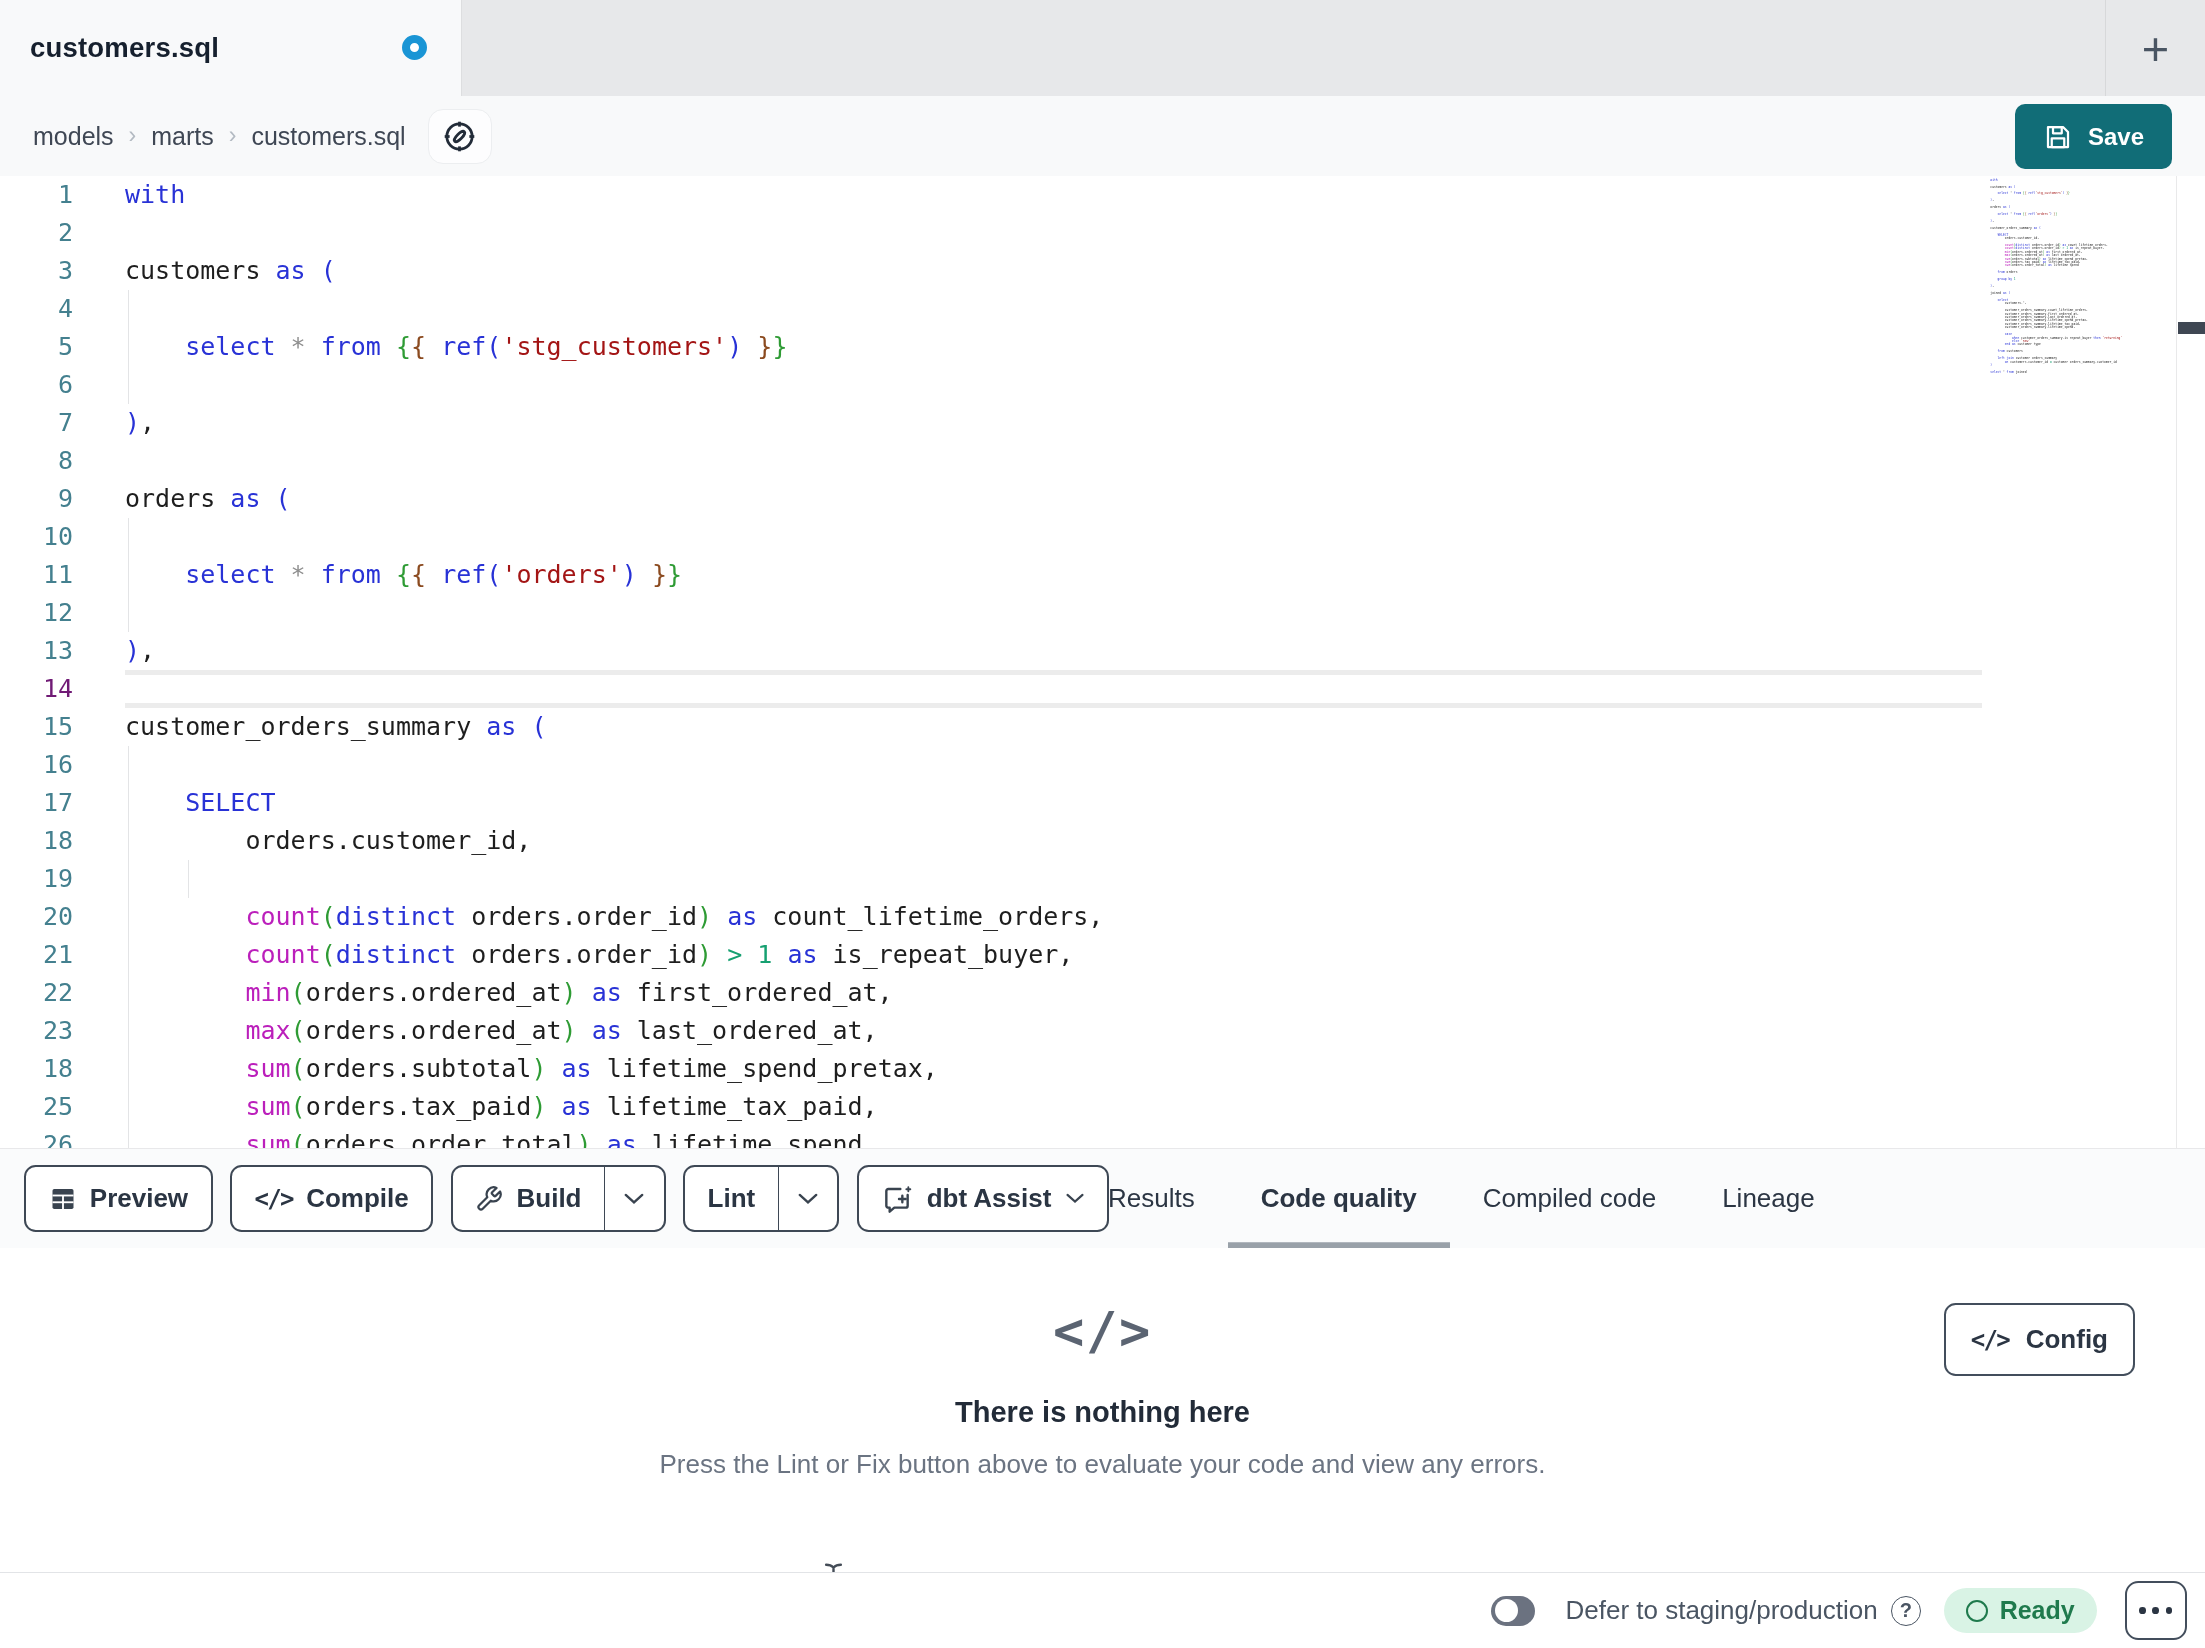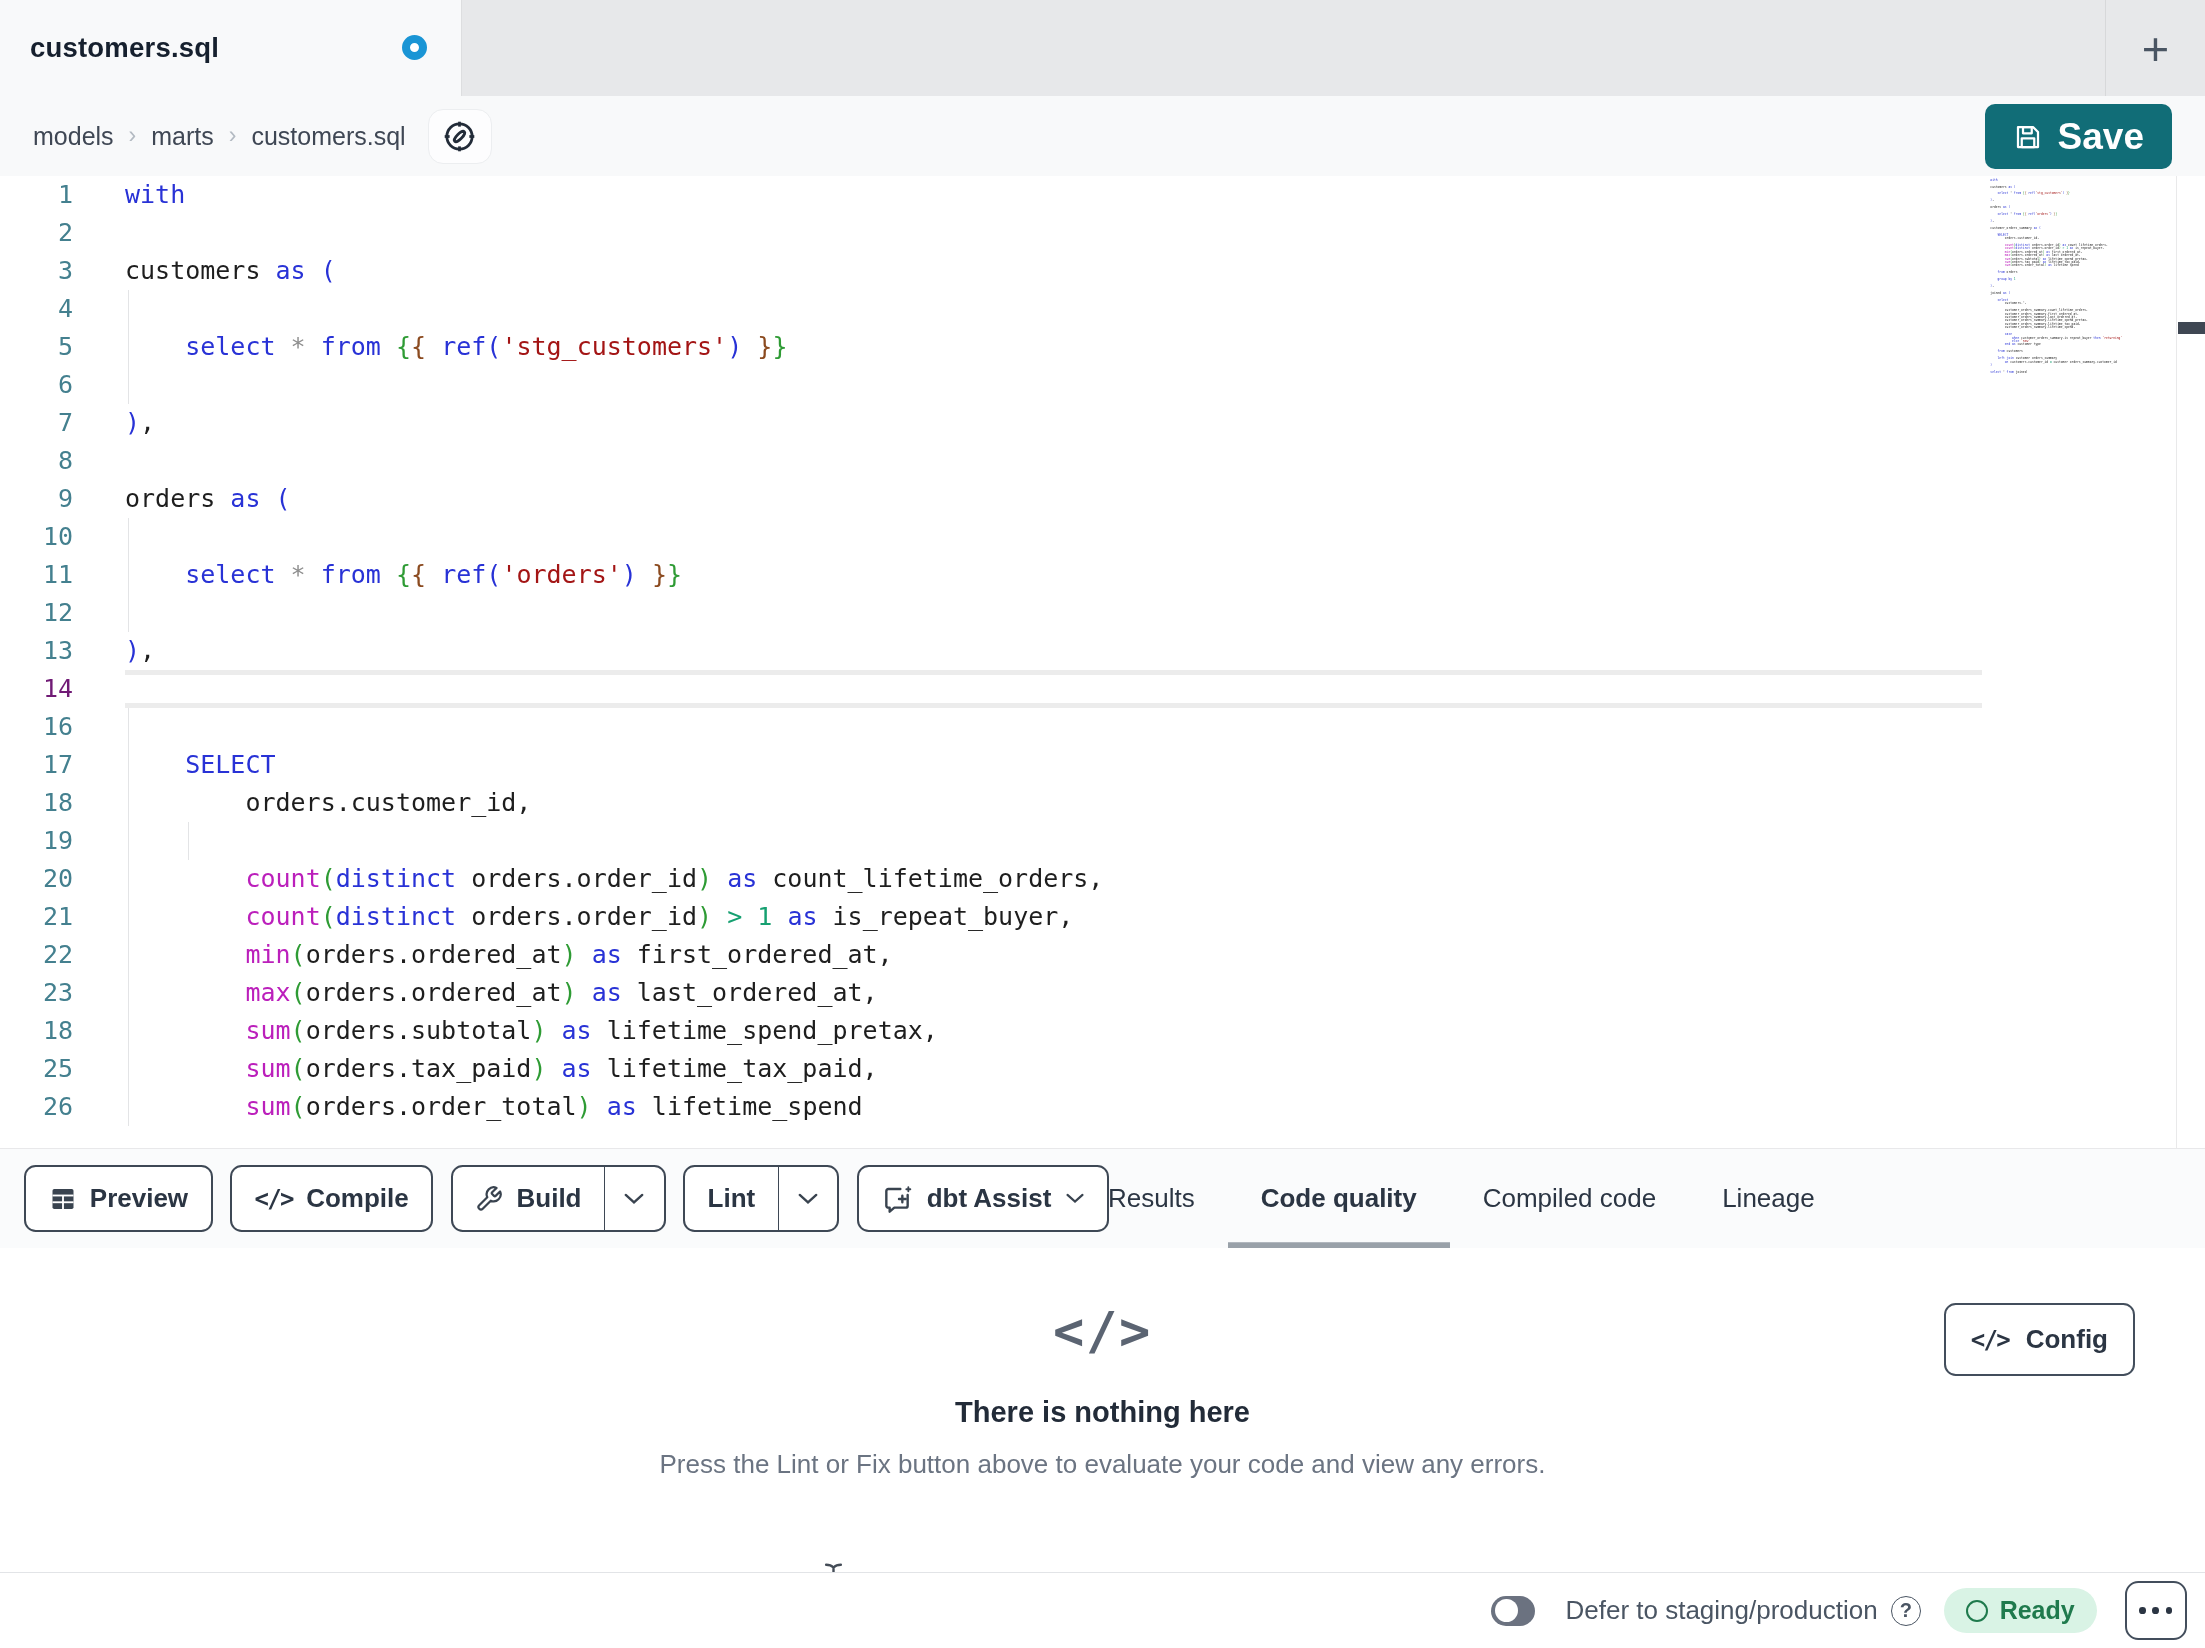--- a/index.html
+++ b/index.html
@@ -19,21 +19,21 @@
             align-items:center; justify-content:center; font-size:47px; font-weight:300; color:#4a5563; cursor:pointer; }
 
   
   .crumbbar { position:absolute; left:0; top:96px; width:2205px; height:80px; background:#f8f9fa;
               display:flex; align-items:center; padding:0 33px; }
   .crumbs { display:flex; align-items:flex-start; gap:15px; font-size:25px; color:#3f4754; }
   .crumb-sep { color:#b3bac2; font-size:23px; }
   .copilot-btn { margin-left:22px; width:64px; height:55px; border:1.7px solid #eceef0; background:#fdfdfe;
                  border-radius:15px; display:flex; align-items:center; justify-content:center; }
   .save-btn { position:absolute; right:33px; top:8.3px; height:65px; padding:16px 28px; border:none;
-              border-radius:10px; background:var(--teal); color:#fff; font-size:37px; font-weight:600;
+              border-radius:10px; background:var(--teal); color:#fff; font-size:24px; font-weight:600;
               display:flex; align-items:center; gap:15px; font-family:inherit; cursor:pointer; }
 
   
   .editor { position:absolute; left:0; top:176px; width:2205px; height:972px; background:#fff; overflow:hidden; }
   .cl { position:relative; height:38px; line-height:38px; white-space:pre;
         font-family:"DejaVu Sans Mono", monospace; font-size:25px; }
   .ln { position:absolute; left:0; top:0; width:73px; text-align:right; color:#44808f; }
   .lc { position:absolute; left:125px; top:0; }
   .cl.active { background:#fff; }
   .cl.active::before, .cl.active::after { content:""; position:absolute; left:125px; width:1857px; height:5px; background:#ececec; }
@@ -143,20 +143,21 @@
         <div class="cl"><span class="ln">5</span><span class="lc"><i class="guide" style="left: 3.3px;"></i><span class="tk-pl">    </span><span class="tk-kw">select</span><span class="tk-pl"> </span><span class="tk-st">*</span><span class="tk-pl"> </span><span class="tk-kw">from</span><span class="tk-pl"> </span><span class="tk-b2">{</span><span class="tk-b3">{</span><span class="tk-pl"> </span><span class="tk-kw">ref</span><span class="tk-b1">(</span><span class="tk-str">'stg_customers'</span><span class="tk-b1">)</span><span class="tk-pl"> </span><span class="tk-b3">}</span><span class="tk-b2">}</span></span></div>
         <div class="cl"><span class="ln">6</span><span class="lc"><i class="guide" style="left: 3.3px;"></i></span></div>
         <div class="cl"><span class="ln">7</span><span class="lc"><span class="tk-b1">)</span><span class="tk-pl">,</span></span></div>
         <div class="cl"><span class="ln">8</span><span class="lc"></span></div>
         <div class="cl"><span class="ln">9</span><span class="lc"><span class="tk-pl">orders </span><span class="tk-kw">as</span><span class="tk-pl"> </span><span class="tk-b1">(</span></span></div>
         <div class="cl"><span class="ln">10</span><span class="lc"><i class="guide" style="left: 3.3px;"></i></span></div>
         <div class="cl"><span class="ln">11</span><span class="lc"><i class="guide" style="left: 3.3px;"></i><span class="tk-pl">    </span><span class="tk-kw">select</span><span class="tk-pl"> </span><span class="tk-st">*</span><span class="tk-pl"> </span><span class="tk-kw">from</span><span class="tk-pl"> </span><span class="tk-b2">{</span><span class="tk-b3">{</span><span class="tk-pl"> </span><span class="tk-kw">ref</span><span class="tk-b1">(</span><span class="tk-str">'orders'</span><span class="tk-b1">)</span><span class="tk-pl"> </span><span class="tk-b3">}</span><span class="tk-b2">}</span></span></div>
         <div class="cl"><span class="ln">12</span><span class="lc"><i class="guide" style="left: 3.3px;"></i></span></div>
         <div class="cl"><span class="ln">13</span><span class="lc"><span class="tk-b1">)</span><span class="tk-pl">,</span></span></div>
         <div class="cl active"><span class="ln">14</span><span class="lc"></span></div>
+        <div class="cl"><span class="ln">15</span><span class="lc"><span class="tk-pl">customer_orders_summary </span><span class="tk-kw">as</span><span class="tk-pl"> </span><span class="tk-b1">(</span></span></div>
         <div class="cl"><span class="ln">16</span><span class="lc"><i class="guide" style="left: 3.3px;"></i></span></div>
         <div class="cl"><span class="ln">17</span><span class="lc"><i class="guide" style="left: 3.3px;"></i><span class="tk-pl">    </span><span class="tk-kw">SELECT</span></span></div>
         <div class="cl"><span class="ln">18</span><span class="lc"><i class="guide" style="left: 3.3px;"></i><span class="tk-pl">        orders.customer_id,</span></span></div>
         <div class="cl"><span class="ln">19</span><span class="lc"><i class="guide" style="left: 3.3px;"></i><i class="guide" style="left: 63px;"></i></span></div>
         <div class="cl"><span class="ln">20</span><span class="lc"><i class="guide" style="left: 3.3px;"></i><span class="tk-pl">        </span><span class="tk-fn">count</span><span class="tk-b2">(</span><span class="tk-kw">distinct</span><span class="tk-pl"> orders.order_id</span><span class="tk-b2">)</span><span class="tk-pl"> </span><span class="tk-kw">as</span><span class="tk-pl"> count_lifetime_orders,</span></span></div>
         <div class="cl"><span class="ln">21</span><span class="lc"><i class="guide" style="left: 3.3px;"></i><span class="tk-pl">        </span><span class="tk-fn">count</span><span class="tk-b2">(</span><span class="tk-kw">distinct</span><span class="tk-pl"> orders.order_id</span><span class="tk-b2">)</span><span class="tk-pl"> </span><span class="tk-nm">&gt;</span><span class="tk-pl"> </span><span class="tk-nm">1</span><span class="tk-pl"> </span><span class="tk-kw">as</span><span class="tk-pl"> is_repeat_buyer,</span></span></div>
         <div class="cl"><span class="ln">22</span><span class="lc"><i class="guide" style="left: 3.3px;"></i><span class="tk-pl">        </span><span class="tk-fn">min</span><span class="tk-b2">(</span><span class="tk-pl">orders.ordered_at</span><span class="tk-b2">)</span><span class="tk-pl"> </span><span class="tk-kw">as</span><span class="tk-pl"> first_ordered_at,</span></span></div>
         <div class="cl"><span class="ln">23</span><span class="lc"><i class="guide" style="left: 3.3px;"></i><span class="tk-pl">        </span><span class="tk-fn">max</span><span class="tk-b2">(</span><span class="tk-pl">orders.ordered_at</span><span class="tk-b2">)</span><span class="tk-pl"> </span><span class="tk-kw">as</span><span class="tk-pl"> last_ordered_at,</span></span></div>
         <div class="cl"><span class="ln">18</span><span class="lc"><i class="guide" style="left: 3.3px;"></i><span class="tk-pl">        </span><span class="tk-fn">sum</span><span class="tk-b2">(</span><span class="tk-pl">orders.subtotal</span><span class="tk-b2">)</span><span class="tk-pl"> </span><span class="tk-kw">as</span><span class="tk-pl"> lifetime_spend_pretax,</span></span></div>
         <div class="cl"><span class="ln">25</span><span class="lc"><i class="guide" style="left: 3.3px;"></i><span class="tk-pl">        </span><span class="tk-fn">sum</span><span class="tk-b2">(</span><span class="tk-pl">orders.tax_paid</span><span class="tk-b2">)</span><span class="tk-pl"> </span><span class="tk-kw">as</span><span class="tk-pl"> lifetime_tax_paid,</span></span></div>

